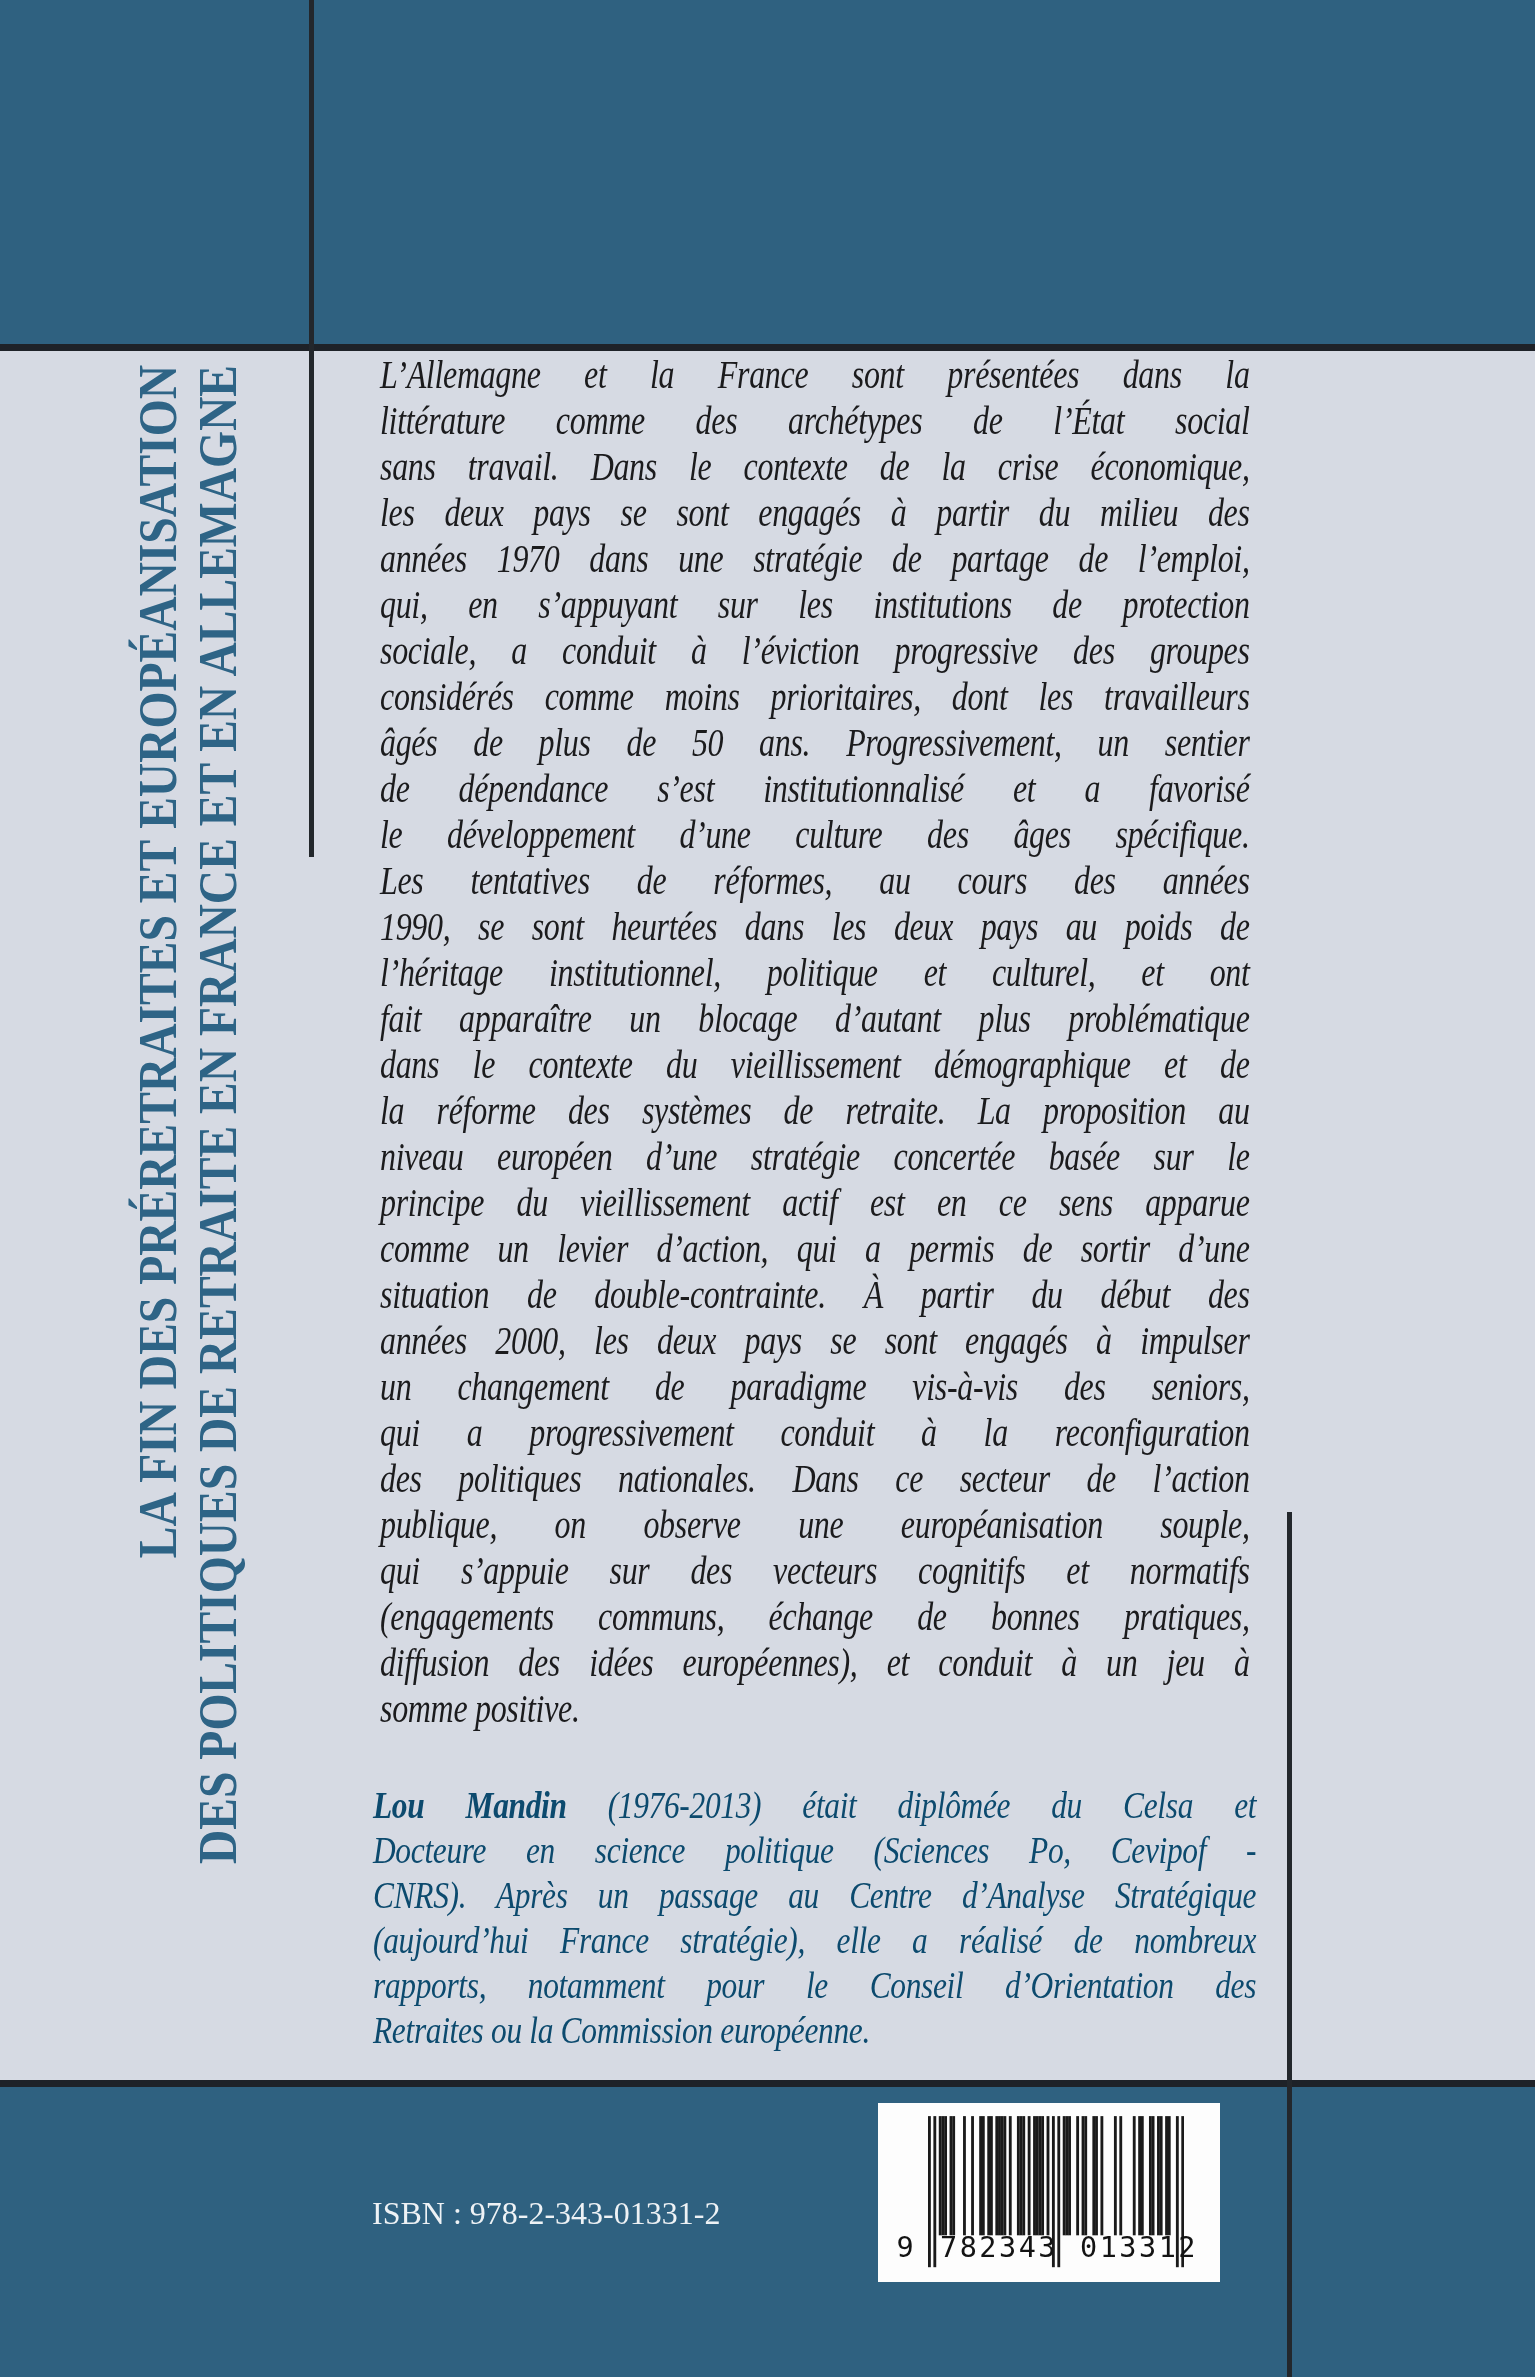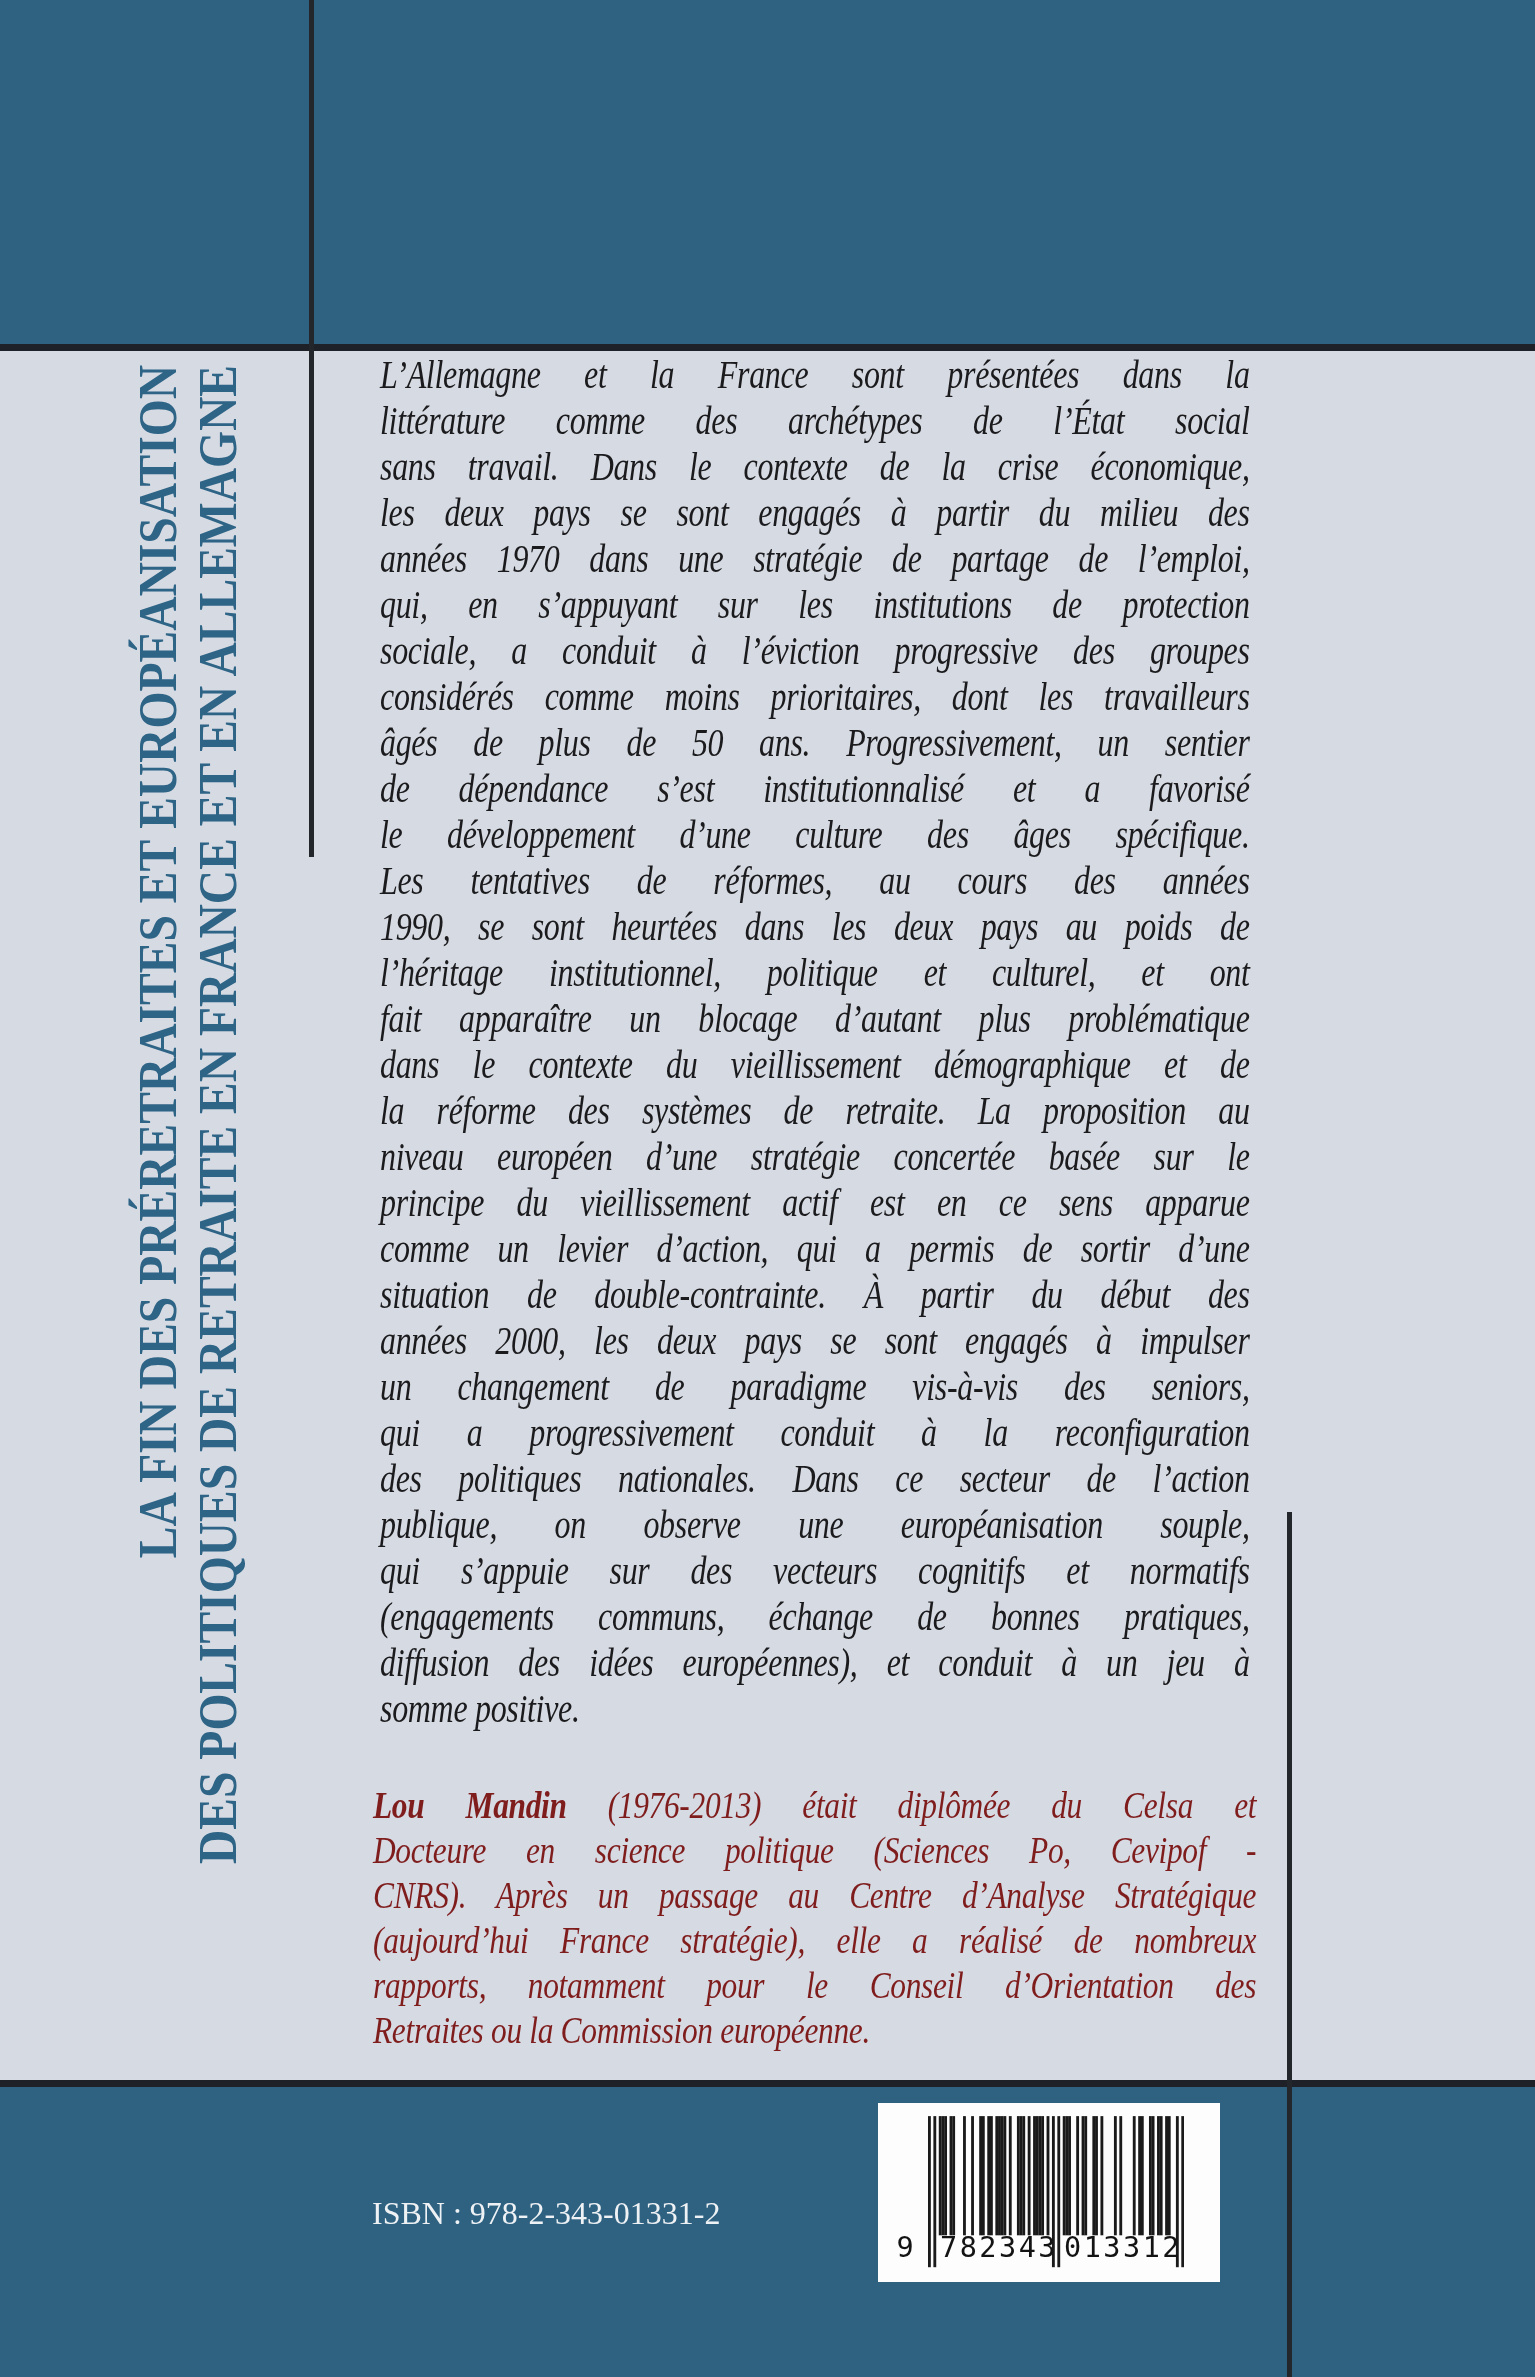--- a/index.html
+++ b/index.html
@@ -50,21 +50,21 @@
     width:1087px;height:46px;line-height:46px;
     font-size:40px;letter-spacing:-0.4px;
     transform:scaleX(0.8);transform-origin:0 50%;
     text-align:justify;text-align-last:justify;
     white-space:normal;
   }
   .syn-line:last-child{text-align-last:left;}
   
   .bio{
     position:absolute;left:373px;top:1783px;width:1039px;
-    color:#7f1d1d;font-style:italic;
+    color:#0c4a6e;font-style:italic;
   }
   .bio-line{
     width:1039px;height:45px;line-height:45px;
     font-size:37px;letter-spacing:-0.4px;
     transform:scaleX(0.85);transform-origin:0 50%;
     text-align:justify;text-align-last:justify;
   }
   .bio-line:last-child{text-align-last:left;}
   .bio-bold{font-weight:bold;}
   
@@ -80,21 +80,21 @@
     background:#fdfdfd;
   }
   .bars-svg{position:absolute;left:50px;top:13.4px;}
   .bc-digit{
     position:absolute;top:128px;
     font-family:"DejaVu Sans Mono","Liberation Mono",monospace;
     font-size:28.5px;color:#131313;letter-spacing:2.5px;line-height:34px;
   }
   .bc-lead{left:18.5px;}
   .bc-g1{left:62px;text-align:center;}
-  .bc-g2{left:186px;text-align:right;}
+  .bc-g2{left:202px;text-align:right;}
 </style>
 </head>
 <body>
 
 <div class="cover">
 
   <div class="band band-top"></div>
   <div class="band band-bottom"></div>
   <div class="rule-h rule-top"></div>
   <div class="rule-h rule-bottom"></div>

